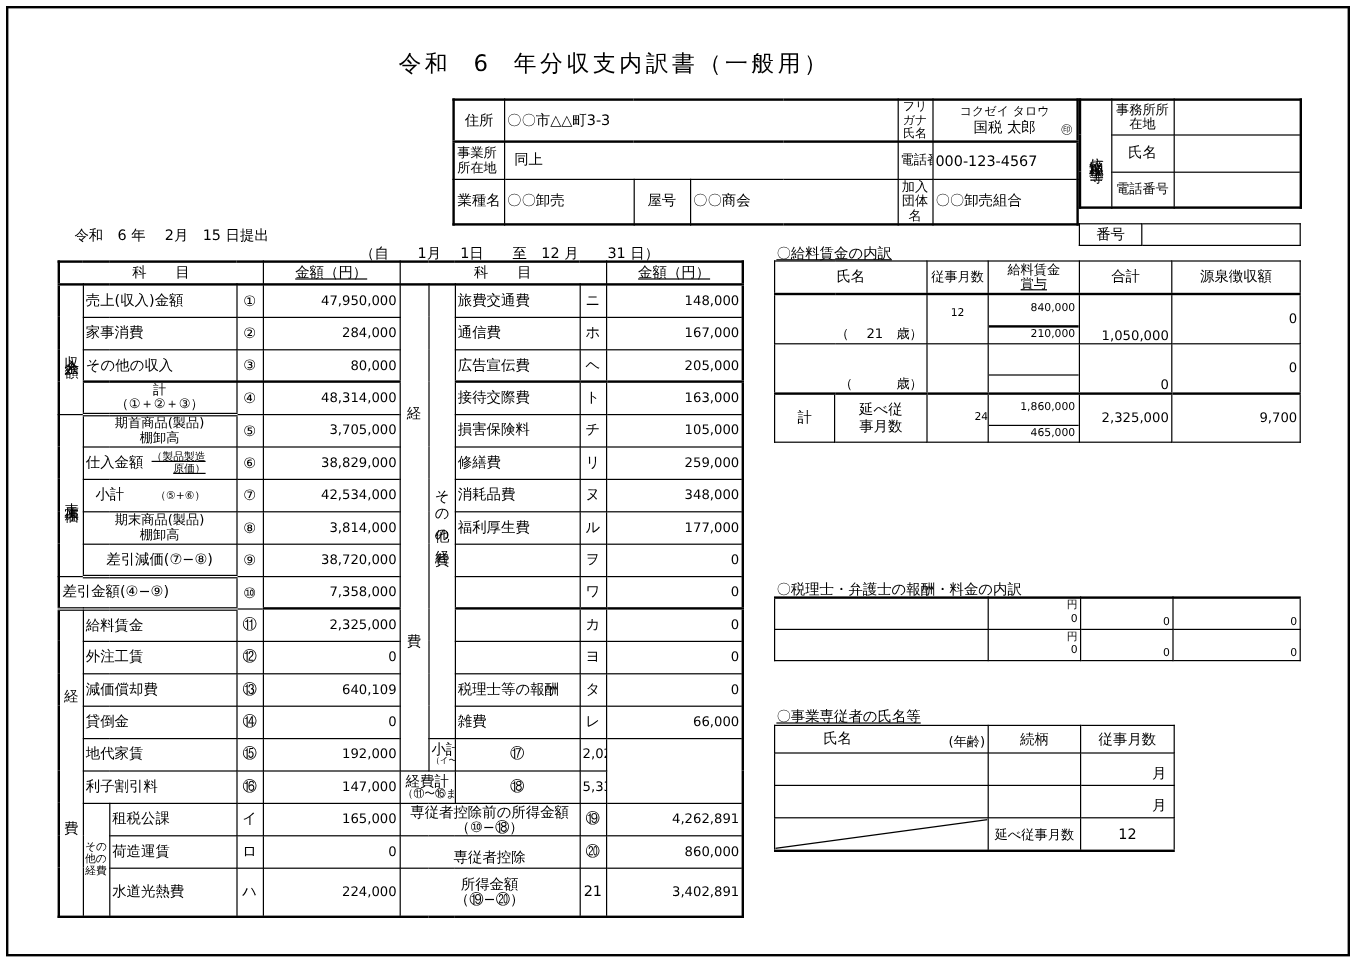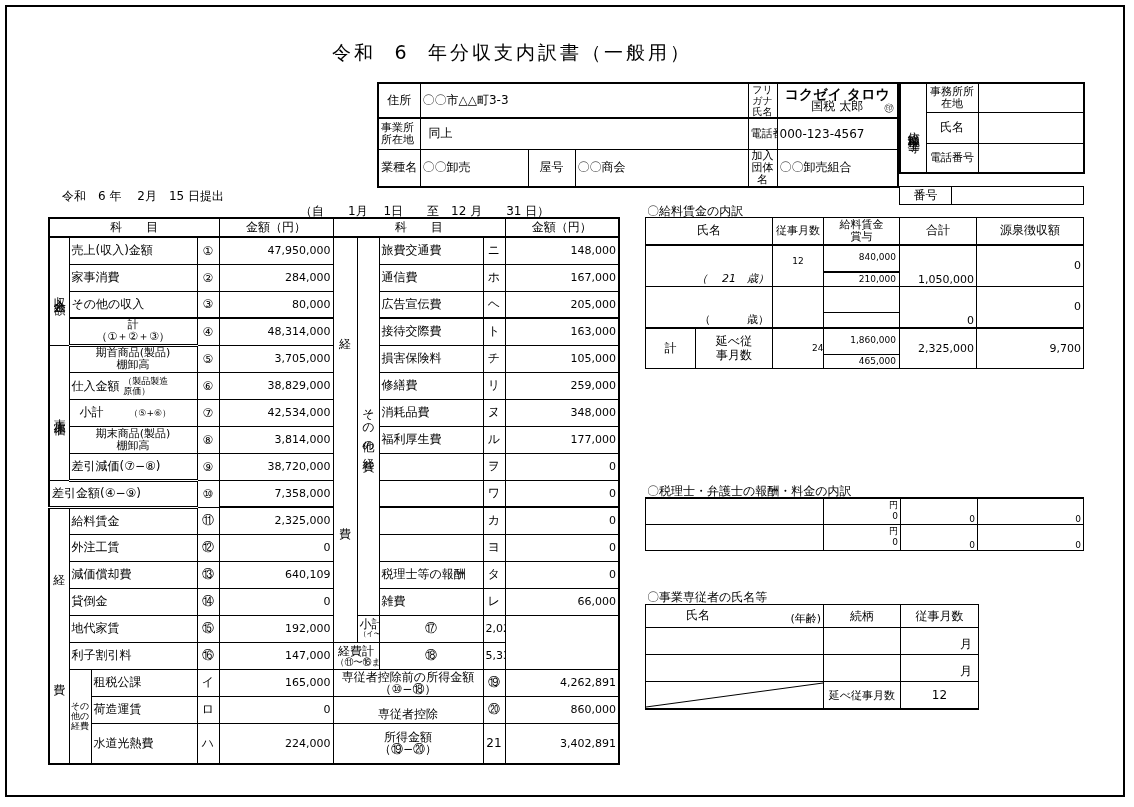--- a/index.html
+++ b/index.html
@@ -9,21 +9,21 @@
   table{border-collapse:collapse;position:absolute;table-layout:fixed;}
   td{border:1px solid #000;padding:0 2px;font-size:12px;overflow:hidden;white-space:nowrap;box-sizing:border-box;}
   .c{text-align:center;}
   .r{text-align:right;}
   .sm{font-size:9px;line-height:10px;}
   .xs{font-size:7px;line-height:8px;}
   .vt{writing-mode:vertical-rl;text-orientation:upright;text-align:center;letter-spacing:2px;}
   .tb{border-top:2px solid #000;}
   .bb{border-bottom:2px solid #000;}
   .lbl{position:absolute;font-size:12px;white-space:nowrap;}
-  .u{}
+  .u{text-decoration:underline;}
   .numv{font-size:11px;}
   .tiny{font-size:9px;}
 </style>
 </head>
 <body>
 
 <div class="frame"></div>
 
 <div class="title">
   <span>令和</span>
@@ -43,21 +43,21 @@
     </colgroup>
   <tbody>
       <tr style="height:29px">
     <td class="c">住所</td>
     <td colspan="4">〇〇市△△町3-3</td>
     <td class="c sm" style="font-size:10px;line-height:11px;white-space:normal;">
       <div>フリガナ</div>
       <div>氏名</div>
     </td>
     <td style="position:relative;">
-      <div class="c" style="font-size:14px;line-height:10px;font-weight:bold;">コクゼイ タロウ</div>
+      <div class="c" style="font-size:10px;line-height:10px;">コクゼイ タロウ</div>
       <div class="c" style="font-size:12px;line-height:14px;">国税 太郎</div>
       <span style="position:absolute;right:3px;bottom:2px;font-size:10px;">㊞</span>
     </td>
   </tr>
   <tr style="height:31px" class="tb">
     <td class="sm" style="white-space:normal;font-size:11px;line-height:12px;">事業所所在地</td>
     <td colspan="4" style="padding-left:8px;">同上</td>
     <td class="c" style="font-size:11px;">電話番号</td>
     <td>000-123-4567</td>
   </tr>
@@ -188,21 +188,21 @@
     <td class="c">⑤</td>
     <td class="r numv">3,705,000</td>
     <td>損害保険料</td>
     <td class="c">チ</td>
     <td class="r numv">105,000</td>
   </tr>
 
   <tr style="height:27px">
     <td colspan="2">
       <span>仕入金額</span>
-      <span class="sm" style="display:inline-block;width:48px;white-space:normal;vertical-align:middle;text-align:left;">（製品製造原価）</span>
+      <span class="sm" style="display:inline-block;width:48px;white-space:normal;vertical-align:middle;text-align:right;text-decoration:underline;">（製品製造原価）</span>
     </td>
     <td class="c">⑥</td>
     <td class="r numv">38,829,000</td>
     <td>修繕費</td>
     <td class="c">リ</td>
     <td class="r numv">259,000</td>
   </tr>
 
   <tr style="height:27px">
     <td colspan="2" style="padding-left:10px;">
@@ -222,21 +222,21 @@
       <div>棚卸高</div>
     </td>
     <td class="c">⑧</td>
     <td class="r numv">3,814,000</td>
     <td>福利厚生費</td>
     <td class="c">ル</td>
     <td class="r numv">177,000</td>
   </tr>
 
   <tr style="height:27px">
-    <td colspan="2" style="border-bottom:3px double #000;">差引減価(⑦−⑧)</td>
+    <td colspan="2" style="border-bottom:3px double #000;text-align:center;">差引減価(⑦−⑧)</td>
     <td class="c">⑨</td>
     <td class="r numv">38,720,000</td>
     <td></td>
     <td class="c">ヲ</td>
     <td class="r numv">0</td>
   </tr>
 
   <tr style="height:27px">
     <td colspan="3" style="border-bottom:3px double #000;">差引金額(④−⑨)</td>
     <td class="c">⑩</td>
@@ -364,21 +364,21 @@
     <td class="c" style="font-size:11px;line-height:12px;white-space:normal;">従事月数</td>
     <td class="c" style="font-size:11px;line-height:12px;">
       <div>給料賃金</div>
       <div class="u">賞与</div>
     </td>
     <td class="c">合計</td>
     <td class="c">源泉徴収額</td>
   </tr>
 
   <tr style="height:40px">
-    <td colspan="2" style="padding:0 3px;vertical-align:bottom;font-style:italic;">
+    <td colspan="2" style="padding:0 3px;vertical-align:bottom;">
       <div class="r" style="font-size:11px;">（　 21　歳）</div>
     </td>
     <td class="c tiny" style="vertical-align:top;padding-top:10px;">12</td>
     <td style="padding:0;">
       <div class="r tiny" style="height:25px;line-height:22px;padding-right:3px;border-bottom:2px solid #000;">840,000</div>
       <div class="r tiny" style="height:13px;line-height:13px;padding-right:3px;">210,000</div>
     </td>
     <td class="r numv" style="vertical-align:bottom;">1,050,000</td>
     <td class="r numv">0</td>
   </tr>

